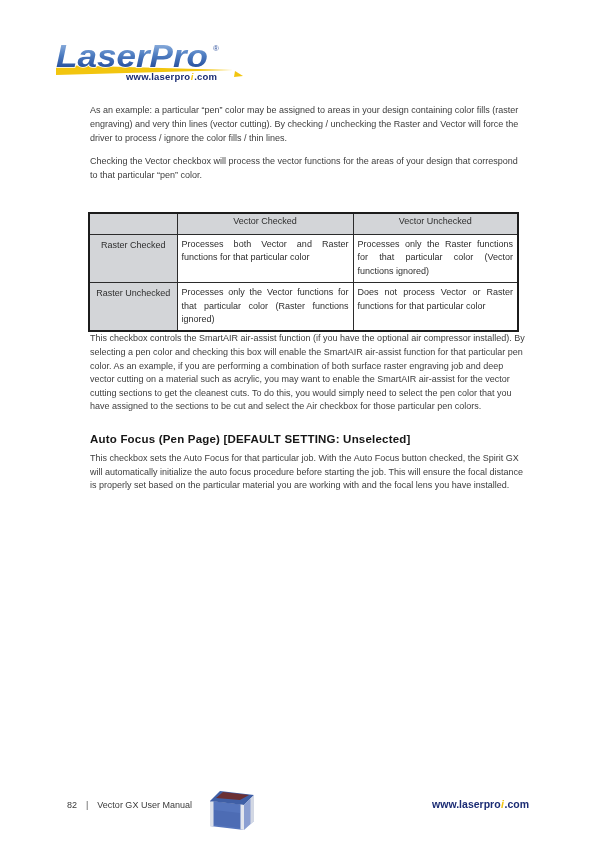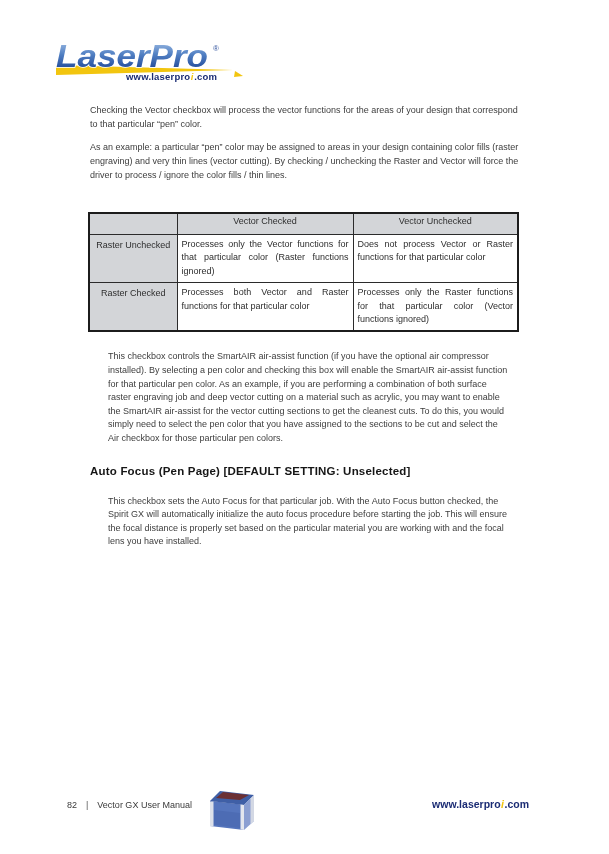--- a/index.html
+++ b/index.html
@@ -9,21 +9,21 @@
   
   .logo{position:absolute;left:55px;top:34px;width:192px;height:54px;}
   .logo svg{position:absolute;left:0;top:0;}
   .logo-url{position:absolute;left:71px;top:37px;font-size:9.5px;font-weight:bold;
             color:#1b2c74;letter-spacing:.2px;white-space:nowrap;}
   .accent-i{color:#f2c50f;font-style:italic;padding:0 .5px;}
 
   
   .content{position:absolute;left:90px;top:103px;width:436px;}
   .body-text{margin:0 0 9px 0;font-size:9px;line-height:14px;color:#3d3d3d;}
-  .section .body-text{line-height:13.6px;margin:18px;}
+  .section .body-text{line-height:13.6px;margin:0;}
 
   
   .matrix-table{border-collapse:collapse;width:356px;margin:30px 0 0 -2px;
                 border:2px solid #1c1c1c;table-layout:fixed;}
   .matrix-table th,.matrix-table td{border:1px solid #2b2b2b;font-size:9px;
                 vertical-align:top;color:#2e2e2e;}
   .matrix-table th{background:#d3d5d8;font-weight:normal;height:17px;
                 text-align:center;padding:2px 2px 1px;}
   .matrix-table td{padding:3px 4px 4px;line-height:13.4px;text-align:justify;}
   .matrix-table td.rowlabel{background:#d3d5d8;text-align:center;padding-top:4px;}
@@ -59,44 +59,44 @@
       <polygon points="1,31 1,41 178,36" fill="#f2c50f"></polygon>
       <polygon points="180,37 188,42 179,43" fill="#f2c50f"></polygon>
       <text x="1" y="33" font-size="31" font-weight="bold" font-style="italic" textLength="152" lengthAdjust="spacingAndGlyphs" fill="url(#brandGrad)" stroke="#ffffff" stroke-width="1.4" paint-order="stroke">LaserPro</text>
       <text x="158" y="17" font-size="8" fill="#33549e">®</text>
     </svg>
     <div class="logo-url"><span>www.laserpro</span><span class="accent-i">i</span><span>.com</span></div>
   </header>
 
   <main class="content">
 
+    <p class="body-text">As an example: a particular “pen” color may be assigned to areas in your design containing color fills (raster engraving) and very thin lines (vector cutting). By checking / unchecking the Raster and Vector will force the driver to process / ignore the color fills / thin lines.</p>
     <p class="body-text">Checking the Vector checkbox will process the vector functions for the areas of your design that correspond to that particular “pen” color.</p>
-    <p class="body-text">As an example: a particular “pen” color may be assigned to areas in your design containing color fills (raster engraving) and very thin lines (vector cutting). By checking / unchecking the Raster and Vector will force the driver to process / ignore the color fills / thin lines.</p>
 
     <table class="matrix-table">
       <colgroup>
           <col class="col-label">
           <col class="col-checked">
           <col class="col-unchecked">
         </colgroup>
       <tbody>
         <tr>
           <th></th>
           <th>Vector Checked</th>
           <th>Vector Unchecked</th>
         </tr>
         <tr class="body-row">
+          <td class="rowlabel">Raster Checked</td>
+          <td>Processes both Vector and Raster functions for that particular color</td>
+          <td>Processes only the Raster functions for that particular color (Vector functions ignored)</td>
+        </tr>
+        <tr class="body-row">
           <td class="rowlabel">Raster Unchecked</td>
           <td>Processes only the Vector functions for that particular color (Raster functions ignored)</td>
           <td>Does not process Vector or Raster functions for that particular color</td>
-        </tr>
-        <tr class="body-row">
-          <td class="rowlabel">Raster Checked</td>
-          <td>Processes both Vector and Raster functions for that particular color</td>
-          <td>Processes only the Raster functions for that particular color (Vector functions ignored)</td>
         </tr>
       </tbody>
     </table>
 
     <section class="section">
       <p class="body-text">This checkbox controls the SmartAIR air-assist function (if you have the optional air compressor installed). By selecting a pen color and checking this box will enable the SmartAIR air-assist function for that particular pen color. As an example, if you are performing a combination of both surface raster engraving job and deep vector cutting on a material such as acrylic, you may want to enable the SmartAIR air-assist for the vector cutting sections to get the cleanest cuts. To do this, you would simply need to select the pen color that you have assigned to the sections to be cut and select the Air checkbox for those particular pen colors.</p>
     </section>
 
     <section class="section">
       <h2 class="section-heading">Auto Focus (Pen Page) [DEFAULT SETTING: Unselected]</h2>

